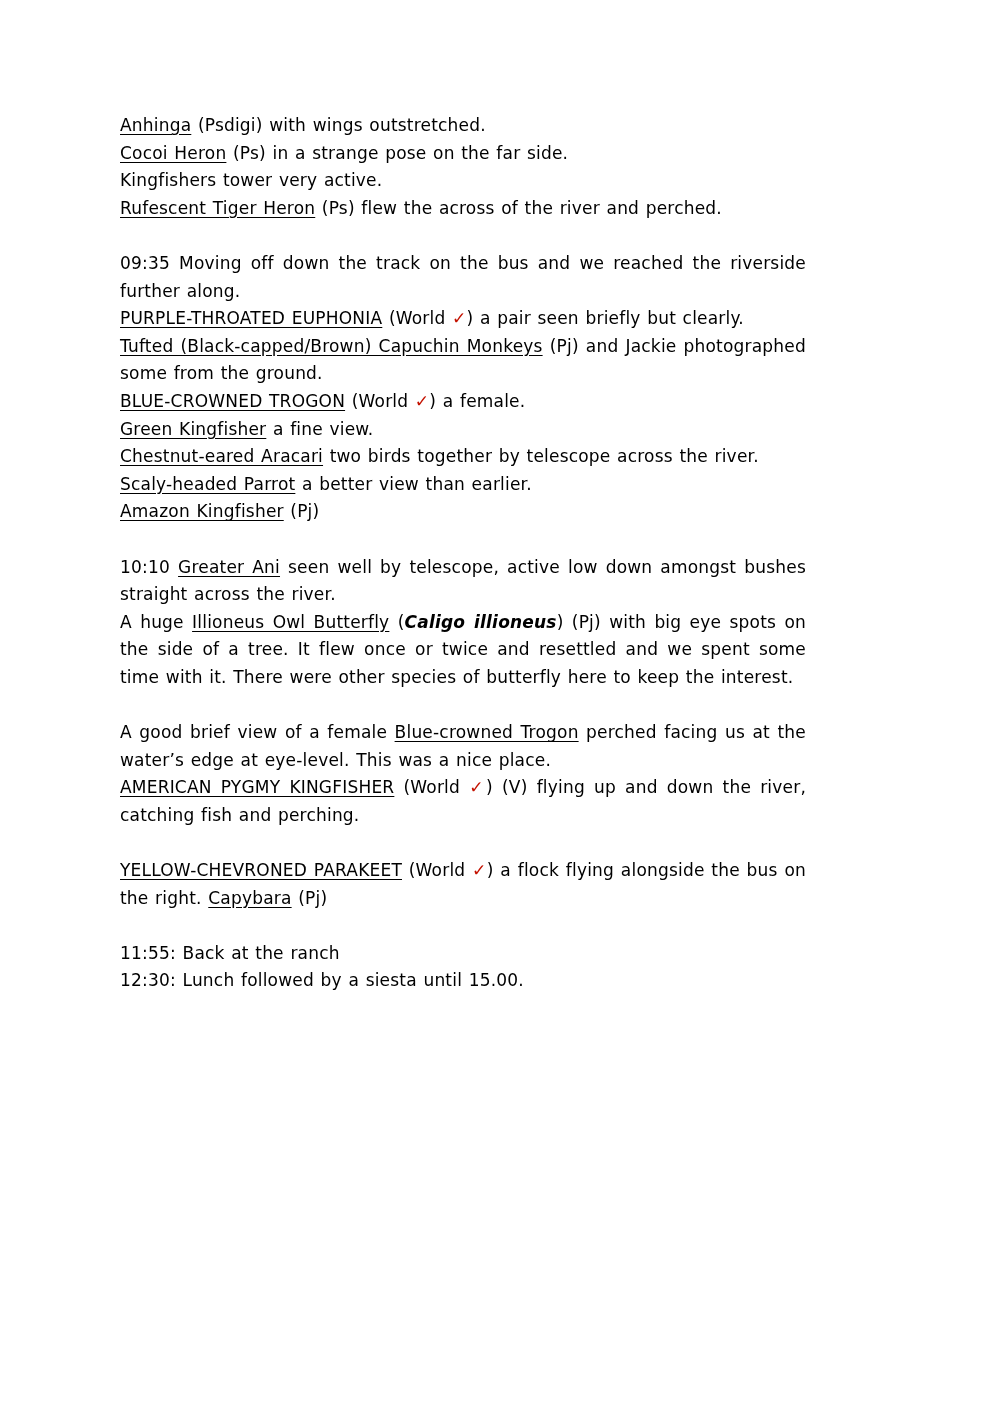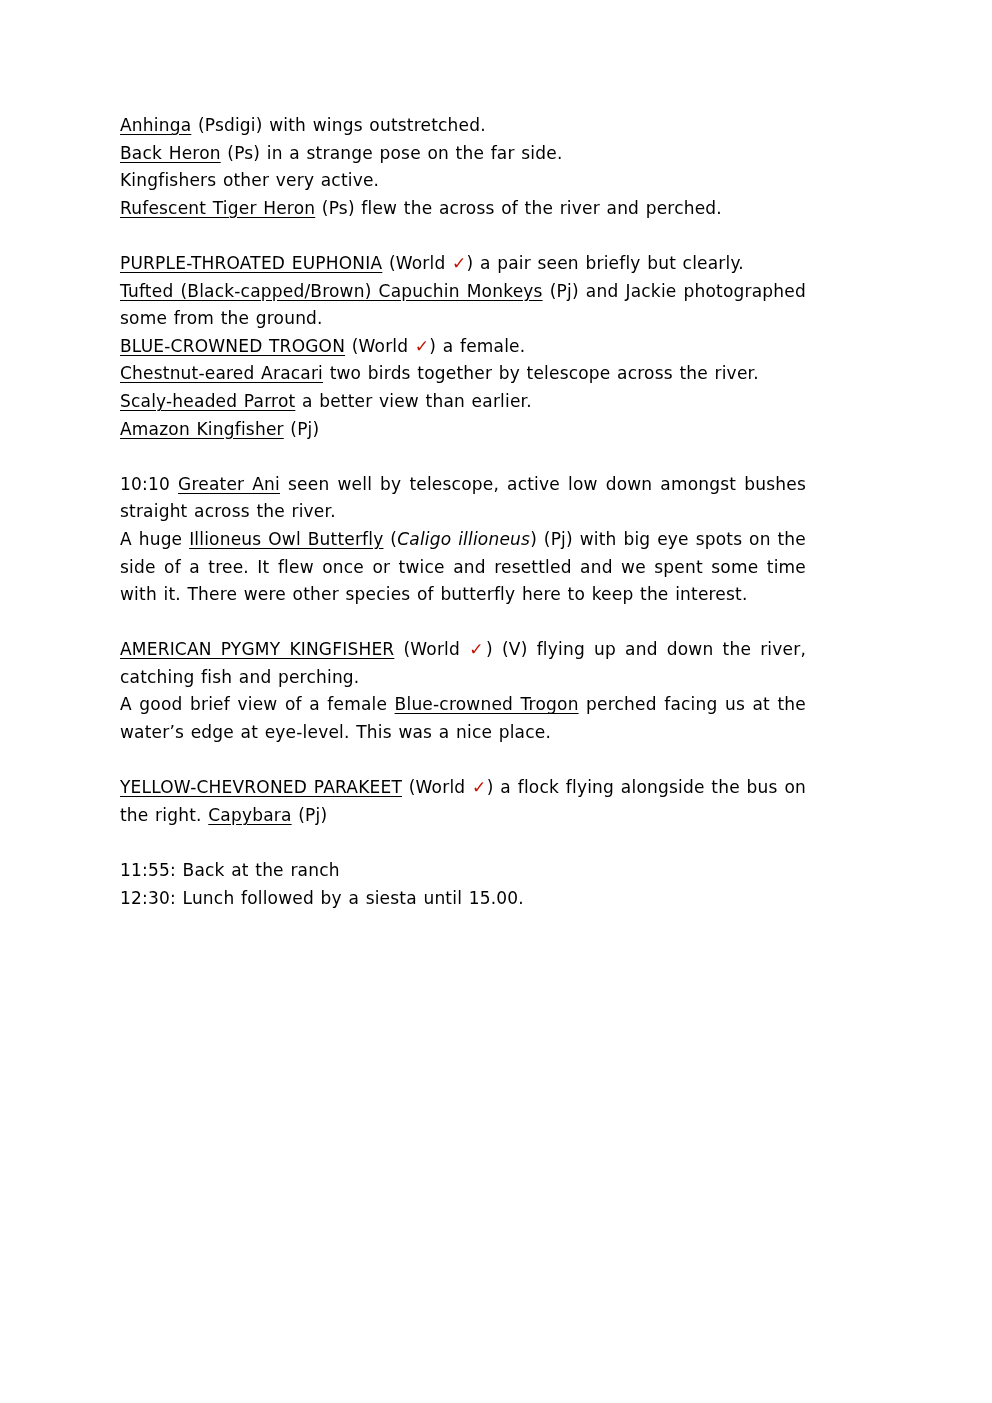--- a/index.html
+++ b/index.html
@@ -30,46 +30,49 @@
   }
   .blank-line {
     height: 27.6px;
   }
   .u {
     text-decoration: underline;
     text-underline-offset: 3px;
   }
   .i {
     font-style: italic;
+    font-weight: bold;
   }
   .check {
     font-weight: bold;
   }
 </style>
 </head>
 <body>
 
 <div class="page" style="background: rgb(255, 255, 255); color: rgb(0, 0, 0);">
   <div class="doc-body">
       <p class="para"><span class="u">Anhinga</span><span> (Psdigi) with wings outstretched.</span></p>
-      <p class="para"><span class="u">Back Heron</span><span> (Ps) in a strange pose on the far side.</span></p>
-      <p class="para"><span>Kingfishers other very active.</span></p>
+      <p class="para"><span class="u">Cocoi Heron</span><span> (Ps) in a strange pose on the far side.</span></p>
+      <p class="para"><span>Kingfishers tower very active.</span></p>
       <p class="para"><span class="u">Rufescent Tiger Heron</span><span> (Ps) flew the across of the river and perched.</span></p>
       <div class="blank-line"></div>
+      <p class="para"><span>09:35 Moving off down the track on the bus and we reached the riverside further along.</span></p>
       <p class="para"><span class="u">PURPLE-THROATED EUPHONIA</span><span> (World </span><span class="check" style="color: rgb(196, 18, 0);">✓</span><span>) a pair seen briefly but clearly.</span></p>
       <p class="para"><span class="u">Tufted (Black-capped/Brown) Capuchin Monkeys</span><span> (Pj) and Jackie photographed some from the ground.</span></p>
       <p class="para"><span class="u">BLUE-CROWNED TROGON</span><span> (World </span><span class="check" style="color: rgb(196, 18, 0);">✓</span><span>) a female.</span></p>
+      <p class="para"><span class="u">Green Kingfisher</span><span> a fine view.</span></p>
       <p class="para"><span class="u">Chestnut-eared Aracari</span><span> two birds together by telescope across the river.</span></p>
       <p class="para"><span class="u">Scaly-headed Parrot</span><span> a better view than earlier.</span></p>
       <p class="para"><span class="u">Amazon Kingfisher</span><span> (Pj)</span></p>
       <div class="blank-line"></div>
       <p class="para"><span>10:10 </span><span class="u">Greater Ani</span><span> seen well by telescope, active low down amongst bushes straight across the river.</span></p>
       <p class="para"><span>A huge </span><span class="u">Illioneus Owl Butterfly</span><span> (</span><span class="i">Caligo illioneus</span><span>) (Pj) with big eye spots on the side of a tree. It flew once or twice and resettled and we spent some time with it. There were other species of butterfly here to keep the interest.</span></p>
       <div class="blank-line"></div>
+      <p class="para"><span>A good brief view of a female </span><span class="u">Blue-crowned Trogon</span><span> perched facing us at the water’s edge at eye-level. This was a nice place.</span></p>
       <p class="para"><span class="u">AMERICAN PYGMY KINGFISHER</span><span> (World </span><span class="check" style="color: rgb(196, 18, 0);">✓</span><span>) (V) flying up and down the river, catching fish and perching.</span></p>
-      <p class="para"><span>A good brief view of a female </span><span class="u">Blue-crowned Trogon</span><span> perched facing us at the water’s edge at eye-level. This was a nice place.</span></p>
       <div class="blank-line"></div>
       <p class="para"><span class="u">YELLOW-CHEVRONED PARAKEET</span><span> (World </span><span class="check" style="color: rgb(196, 18, 0);">✓</span><span>) a flock flying alongside the bus on the right. </span><span class="u">Capybara</span><span> (Pj)</span></p>
       <div class="blank-line"></div>
       <p class="para"><span>11:55: Back at the ranch</span></p>
       <p class="para"><span>12:30: Lunch followed by a siesta until 15.00.</span></p>
     </div>
 </div>
 
 </body></html>

